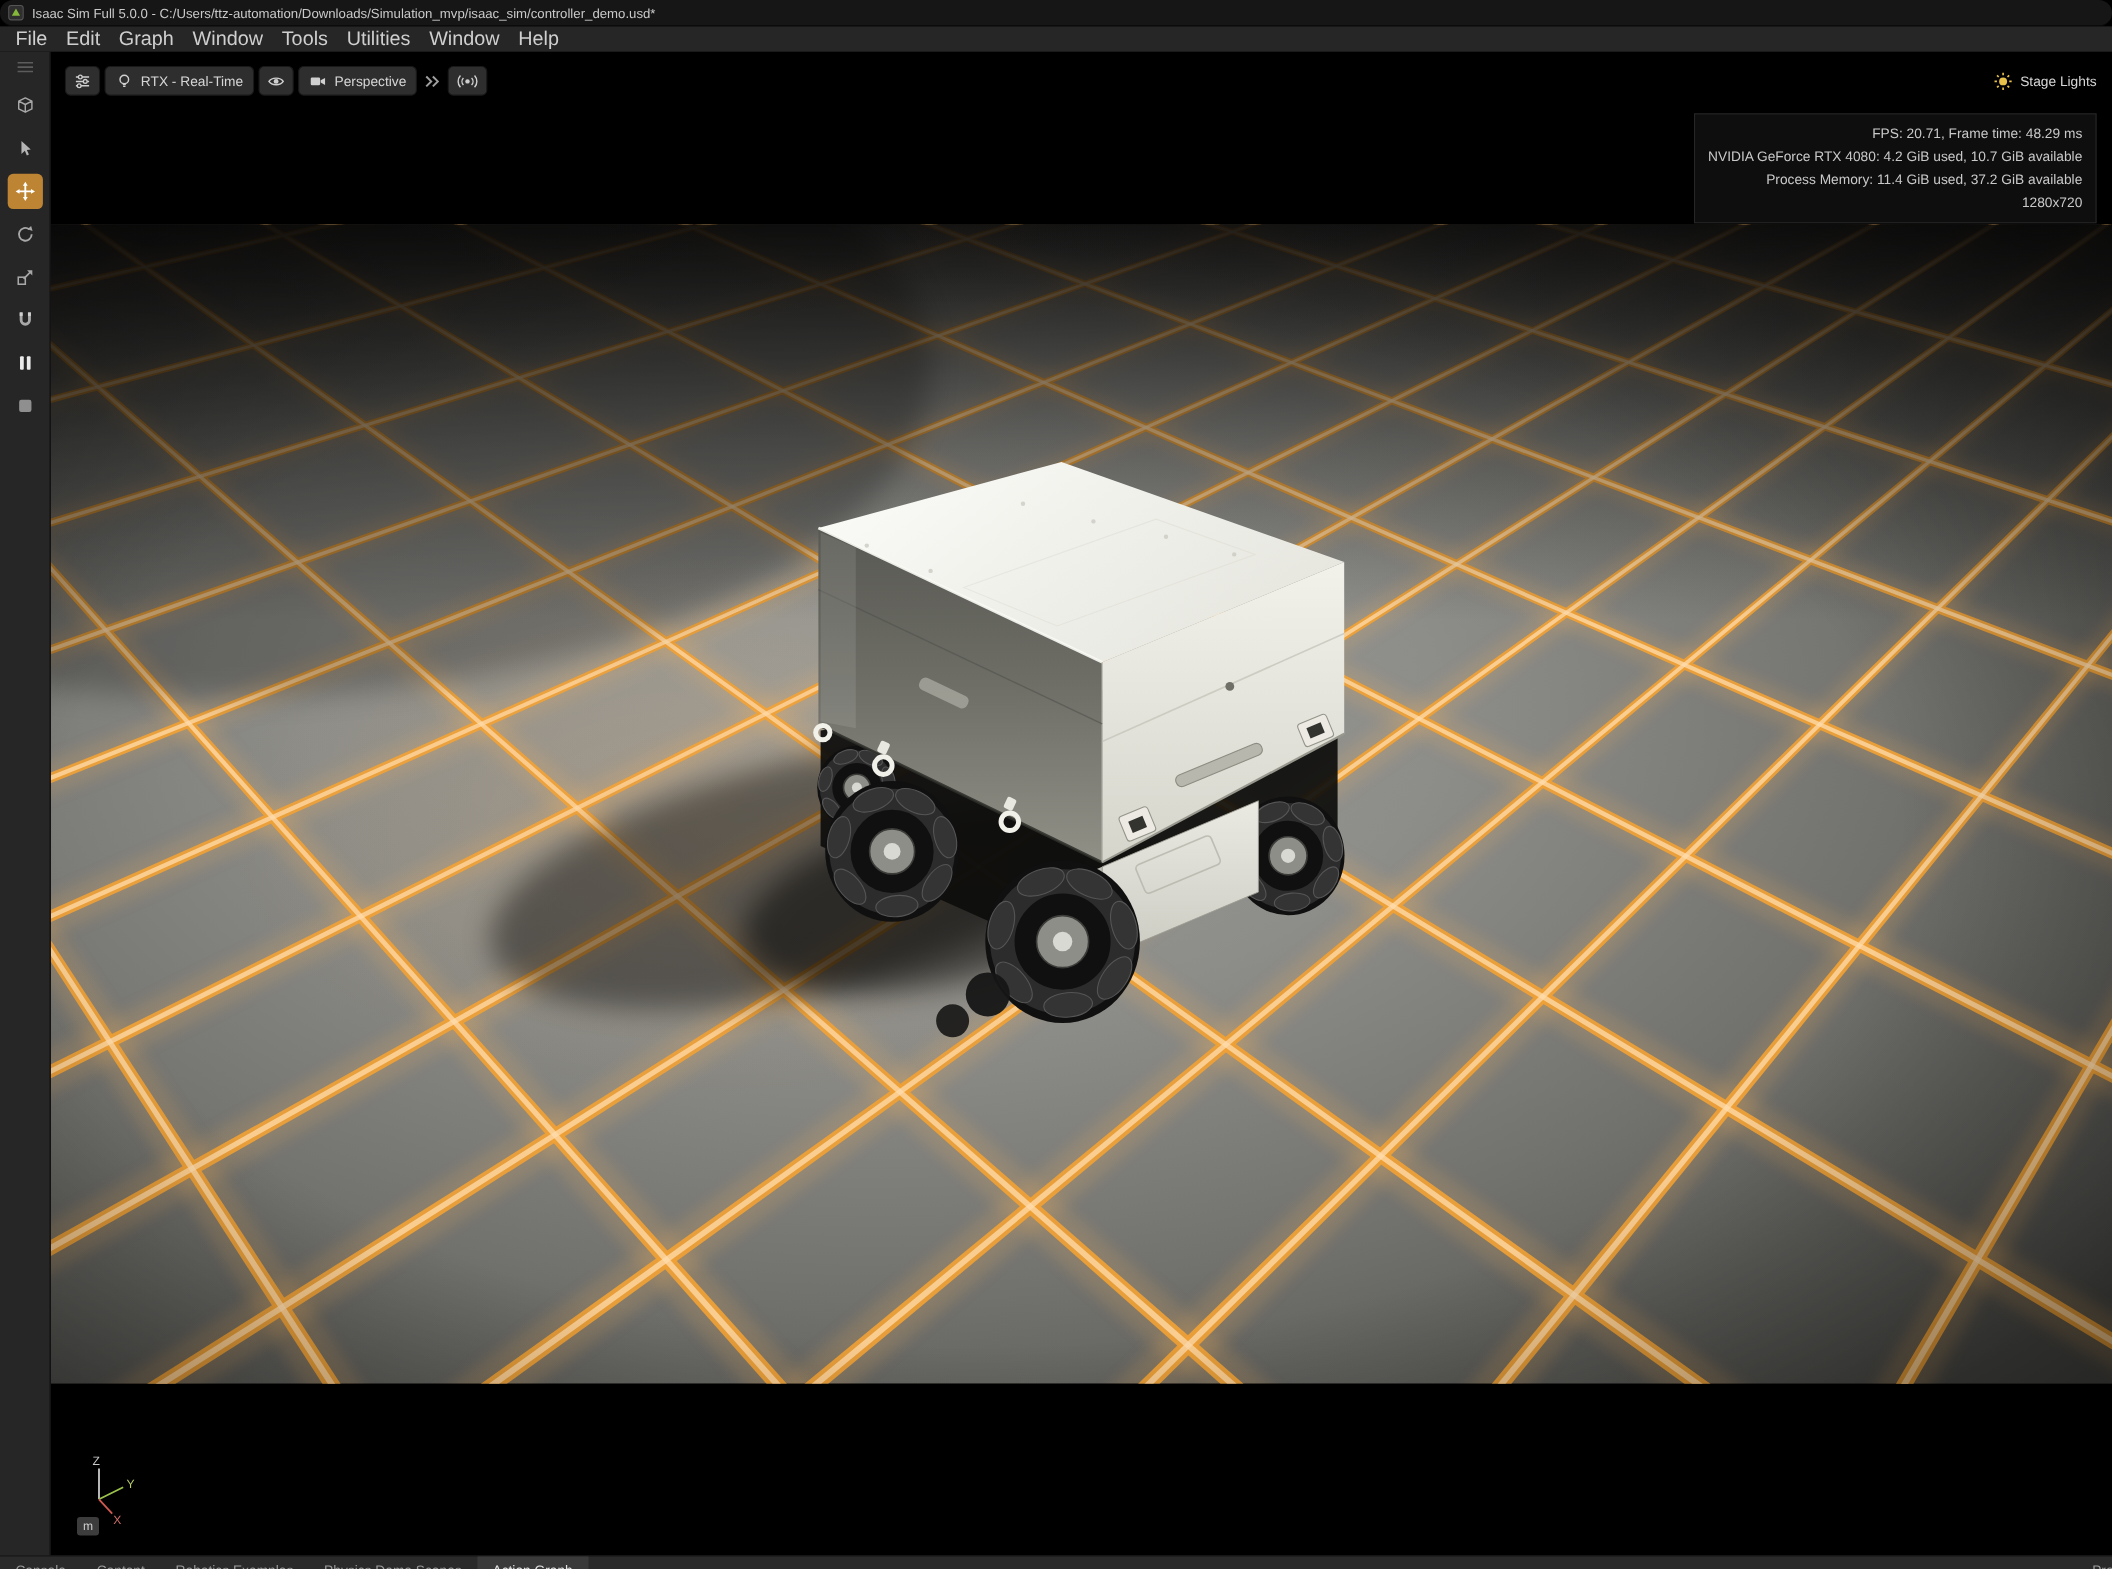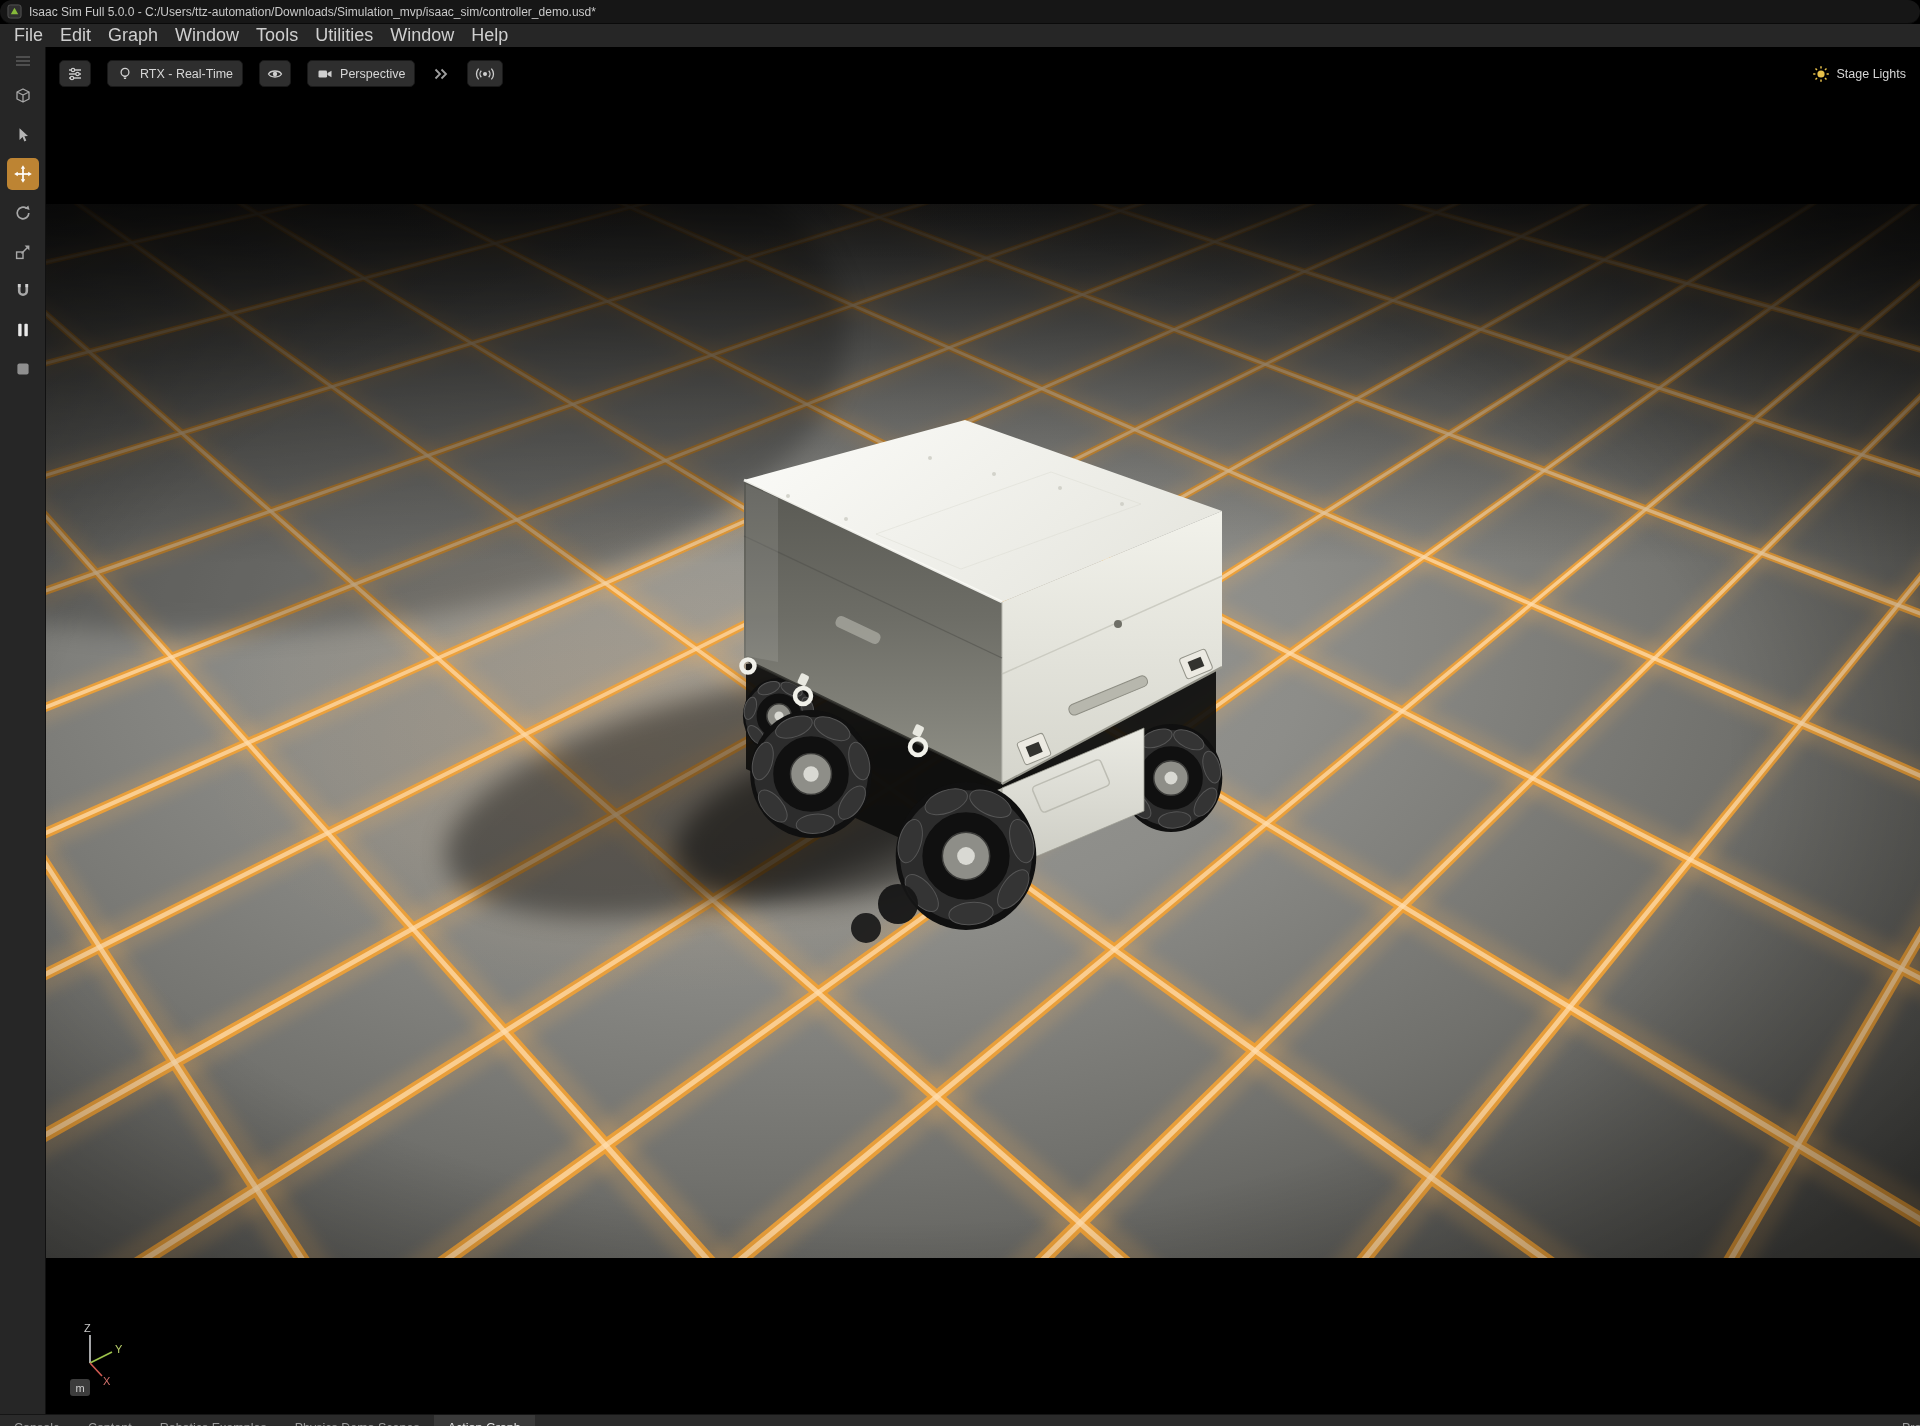--- a/index.html
+++ b/index.html
@@ -17,21 +17,21 @@
   .lefttoolbar { position:absolute; left:0; top:47px; width:46px; height:1368px; background:#262626;
     display:flex; flex-direction:column; align-items:center; padding-top:6px; gap:7px; z-index:20;
     border-right:1px solid #111; }
   .tool { width:32px; height:32px; display:flex; align-items:center; justify-content:center; border-radius:5px; }
   .tool.active { background:#bd8433; }
   .handle { width:32px; height:16px; display:flex; align-items:center; justify-content:center; margin-bottom:4px; }
   
   .viewport { position:absolute; left:46px; top:47px; width:1874px; height:1368px; background:#000; overflow:hidden; }
   .scene { position:absolute; left:0; top:157px; width:1874px; height:1054px; overflow:hidden; }
   
-  .vp-toolbar { position:absolute; left:13px; top:13px; display:flex; gap:16px; align-items:center; z-index:5;justify-content:flex-end; }
+  .vp-toolbar { position:absolute; left:13px; top:13px; display:flex; gap:4px; align-items:center; z-index:5;justify-content:flex-end; }
   .pill { background:#2e2e2e; border:1px solid #191919; border-radius:5px; height:27px;
     display:flex; align-items:center; gap:7px; padding:0 9px; color:#d6d6d6; font-size:12.5px; }
   .pill.icon-only { padding:0 7px; }
   .chev { display:flex; align-items:center; padding:0 2px; }
   .stage-lights { position:absolute; right:14px; top:13px; height:27px; display:flex; align-items:center; gap:7px;
     color:#d6d6d6; font-size:12.5px; z-index:5;justify-content:center; }
   .stats { position:absolute; right:14px; top:56px; background:rgba(15,15,15,0.93); border:1px solid #262626;
     padding:7px 12px; text-align:right; color:#c9c9c9; font-size:12.5px; line-height:21px; z-index:5; min-width:360px; }
   
   .axis-gizmo { position:absolute; left:22px; top:1272px; z-index:5; }
@@ -444,20 +444,26 @@
           <line x1="14.6" y1="9" x2="16.8" y2="9"></line>
         <line x1="3.5" y1="3.5" x2="5" y2="5"></line>
           <line x1="13" y1="13" x2="14.5" y2="14.5"></line>
         <line x1="14.5" y1="3.5" x2="13" y2="5"></line>
           <line x1="5" y1="13" x2="3.5" y2="14.5"></line>
       </g>
       </svg>
     <span>Stage Lights</span>
   </div>
 
+  <div class="stats">
+    <div>FPS: 20.71, Frame time: 48.29 ms</div>
+    <div>NVIDIA GeForce RTX 4080: 4.2 GiB used, 10.7 GiB available</div>
+    <div>Process Memory: 11.4 GiB used, 37.2 GiB available</div>
+    <div>1280x720</div>
+  </div>
 
   <div class="axis-gizmo">
     <svg width="70" height="70" viewBox="0 0 70 70">
       <line x1="22" y1="44" x2="22" y2="16" stroke="#cfd0d2" stroke-width="1.6"></line>
       <line x1="22" y1="44" x2="44" y2="33" stroke="#9dc34b" stroke-width="1.6"></line>
       <line x1="22" y1="44" x2="34" y2="57" stroke="#d25a52" stroke-width="1.6"></line>
       <text x="16" y="13" fill="#c9c9c9" font-size="11">Z</text>
       <text x="47" y="34" fill="#b9d06b" font-size="11">Y</text>
       <text x="35" y="66" fill="#d0706a" font-size="11">X</text>
     </svg>

